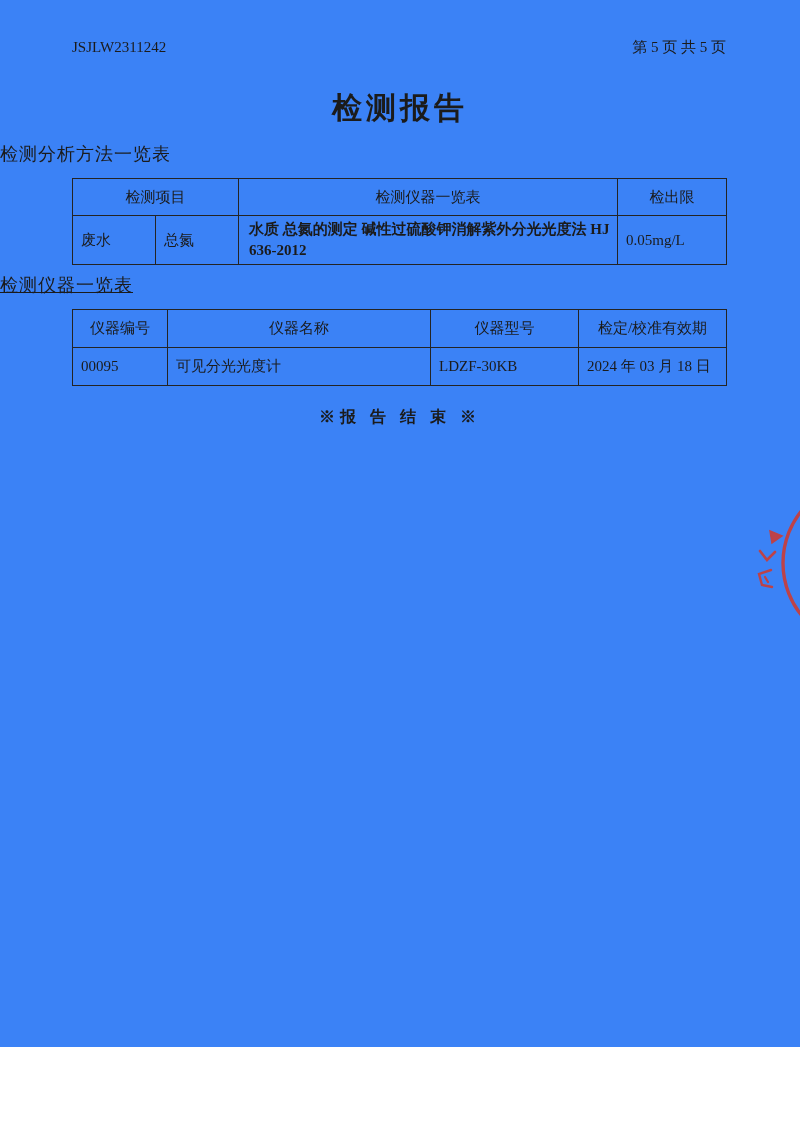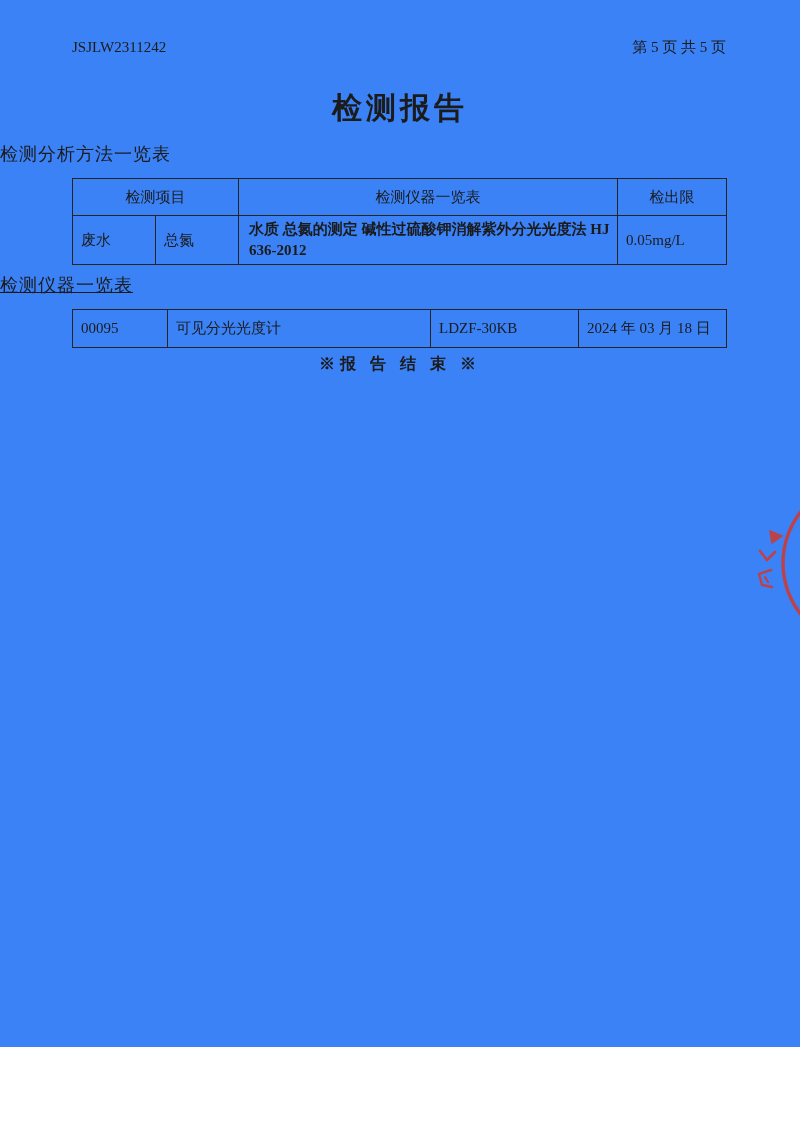--- a/index.html
+++ b/index.html
@@ -47,21 +47,21 @@
     font-weight: normal;
     vertical-align: middle;
     padding: 3px 8px;
     line-height: 21px;
   }
   .method-table tr.hdr { height: 37px; }
   .method-table tr.data { height: 49px; }
   .method-table td.left { text-align: left; padding-left: 10px; padding-right: 6px; font-weight: bold; }
   .instrument-table tr { height: 38px; }
   .footer-note {
-    margin-top: 6px;
+    margin-top: 21px;
     text-align: center;
     font-size: 16px;
     font-weight: 700;
     letter-spacing: 5px;
   }
   .stamp {
     position: absolute;
     top: 498px;
     right: 0;
     width: 46px;
@@ -108,20 +108,26 @@
   <div class="table-caption caption-2">检测仪器一览表</div>
 
   <table class="instrument-table">
     <colgroup>
       <col style="width:95px">
         <col style="width:263px">
         <col style="width:148px">
         <col style="width:148px">
     </colgroup>
     <tbody>
+        <tr>
+      <th>仪器编号</th>
+      <th>仪器名称</th>
+      <th>仪器型号</th>
+      <th>检定/校准有效期</th>
+    </tr>
     <tr>
       <td>00095</td>
       <td>可见分光光度计</td>
       <td>LDZF-30KB</td>
       <td>2024 年 03 月 18 日</td>
     </tr>
   </tbody>
     </table>
 
   <div class="footer-note">※报 告 结 束 ※</div>

